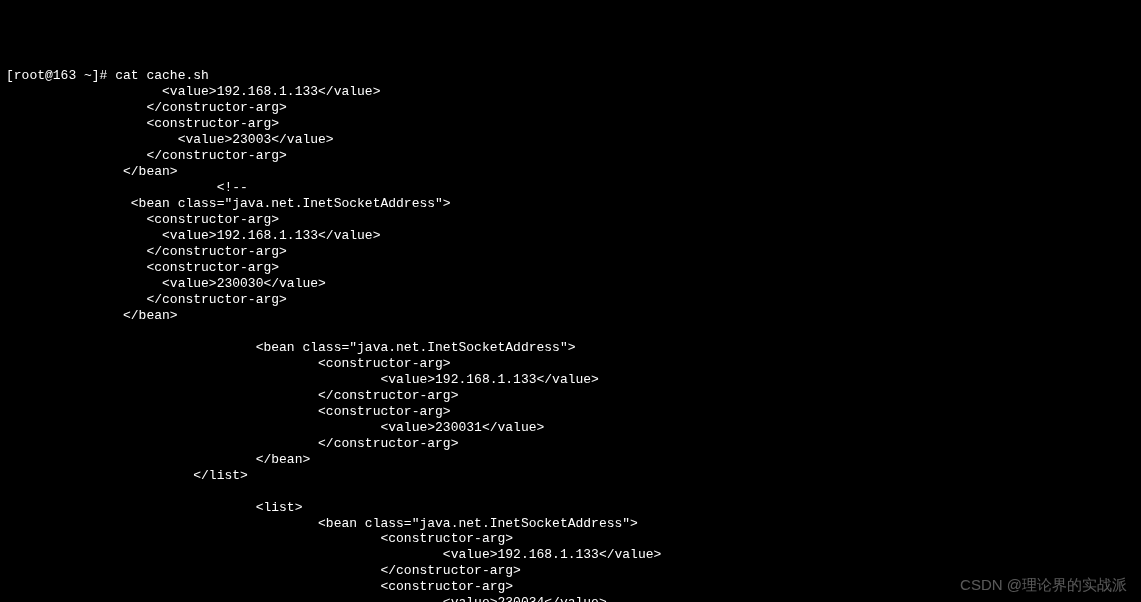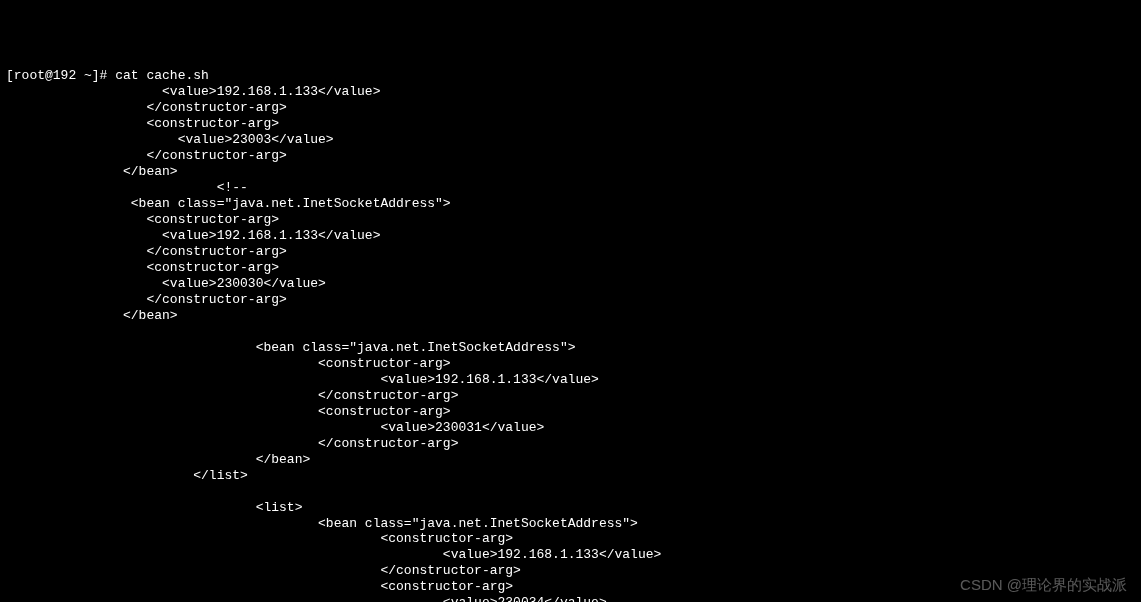--- a/index.html
+++ b/index.html
@@ -32,21 +32,21 @@
       font-family: Arial, sans-serif;
       white-space: nowrap;
       margin-top: 44px;
     }
   </style>
 </head>
 <body>
 
 
 
-<div class="terminal-output"><span>[root@192 ~]# cat cache.sh</span>
+<div class="terminal-output"><span>[root@163 ~]# cat cache.sh</span>
 <span>                    &lt;value&gt;192.168.1.133&lt;/value&gt;</span>
 <span>                  &lt;/constructor-arg&gt;</span>
 <span>                  &lt;constructor-arg&gt;</span>
 <span>                      &lt;value&gt;23003&lt;/value&gt;</span>
 <span>                  &lt;/constructor-arg&gt;</span>
 <span>               &lt;/bean&gt;</span>
 <span>                           &lt;!--</span>
 <span>                &lt;bean class="java.net.InetSocketAddress"&gt;</span>
 <span>                  &lt;constructor-arg&gt;</span>
 <span>                    &lt;value&gt;192.168.1.133&lt;/value&gt;</span>

